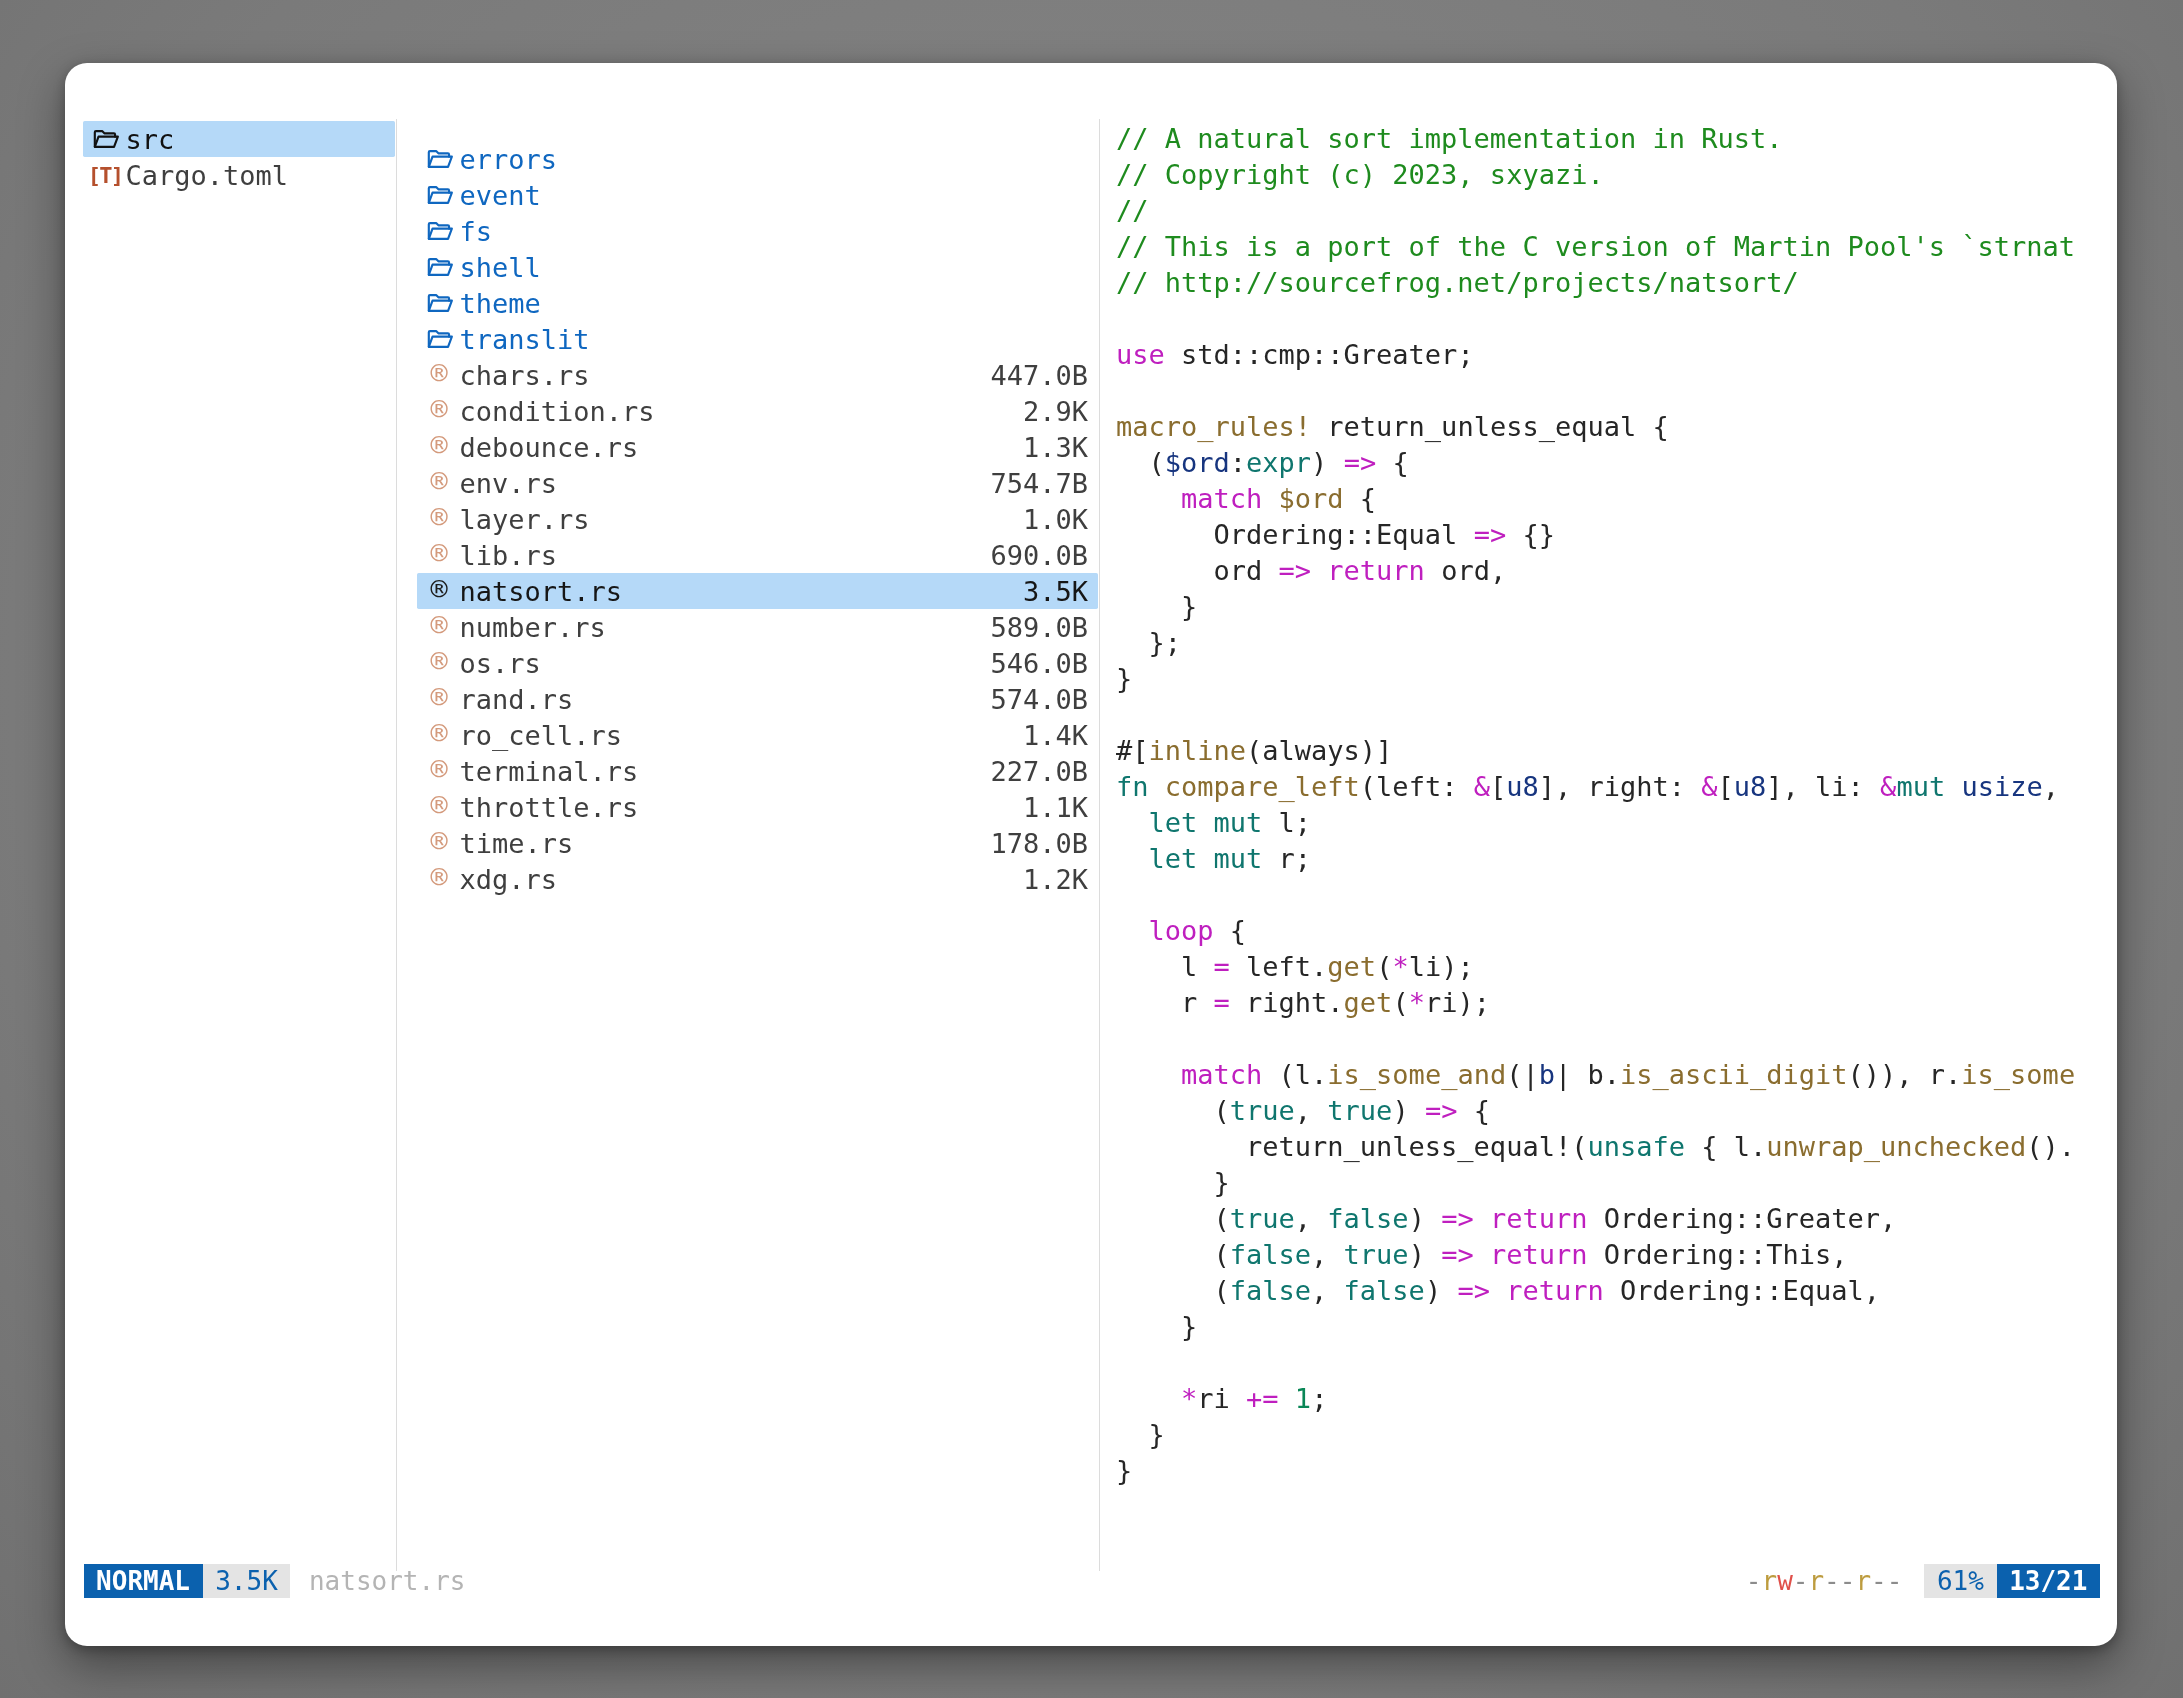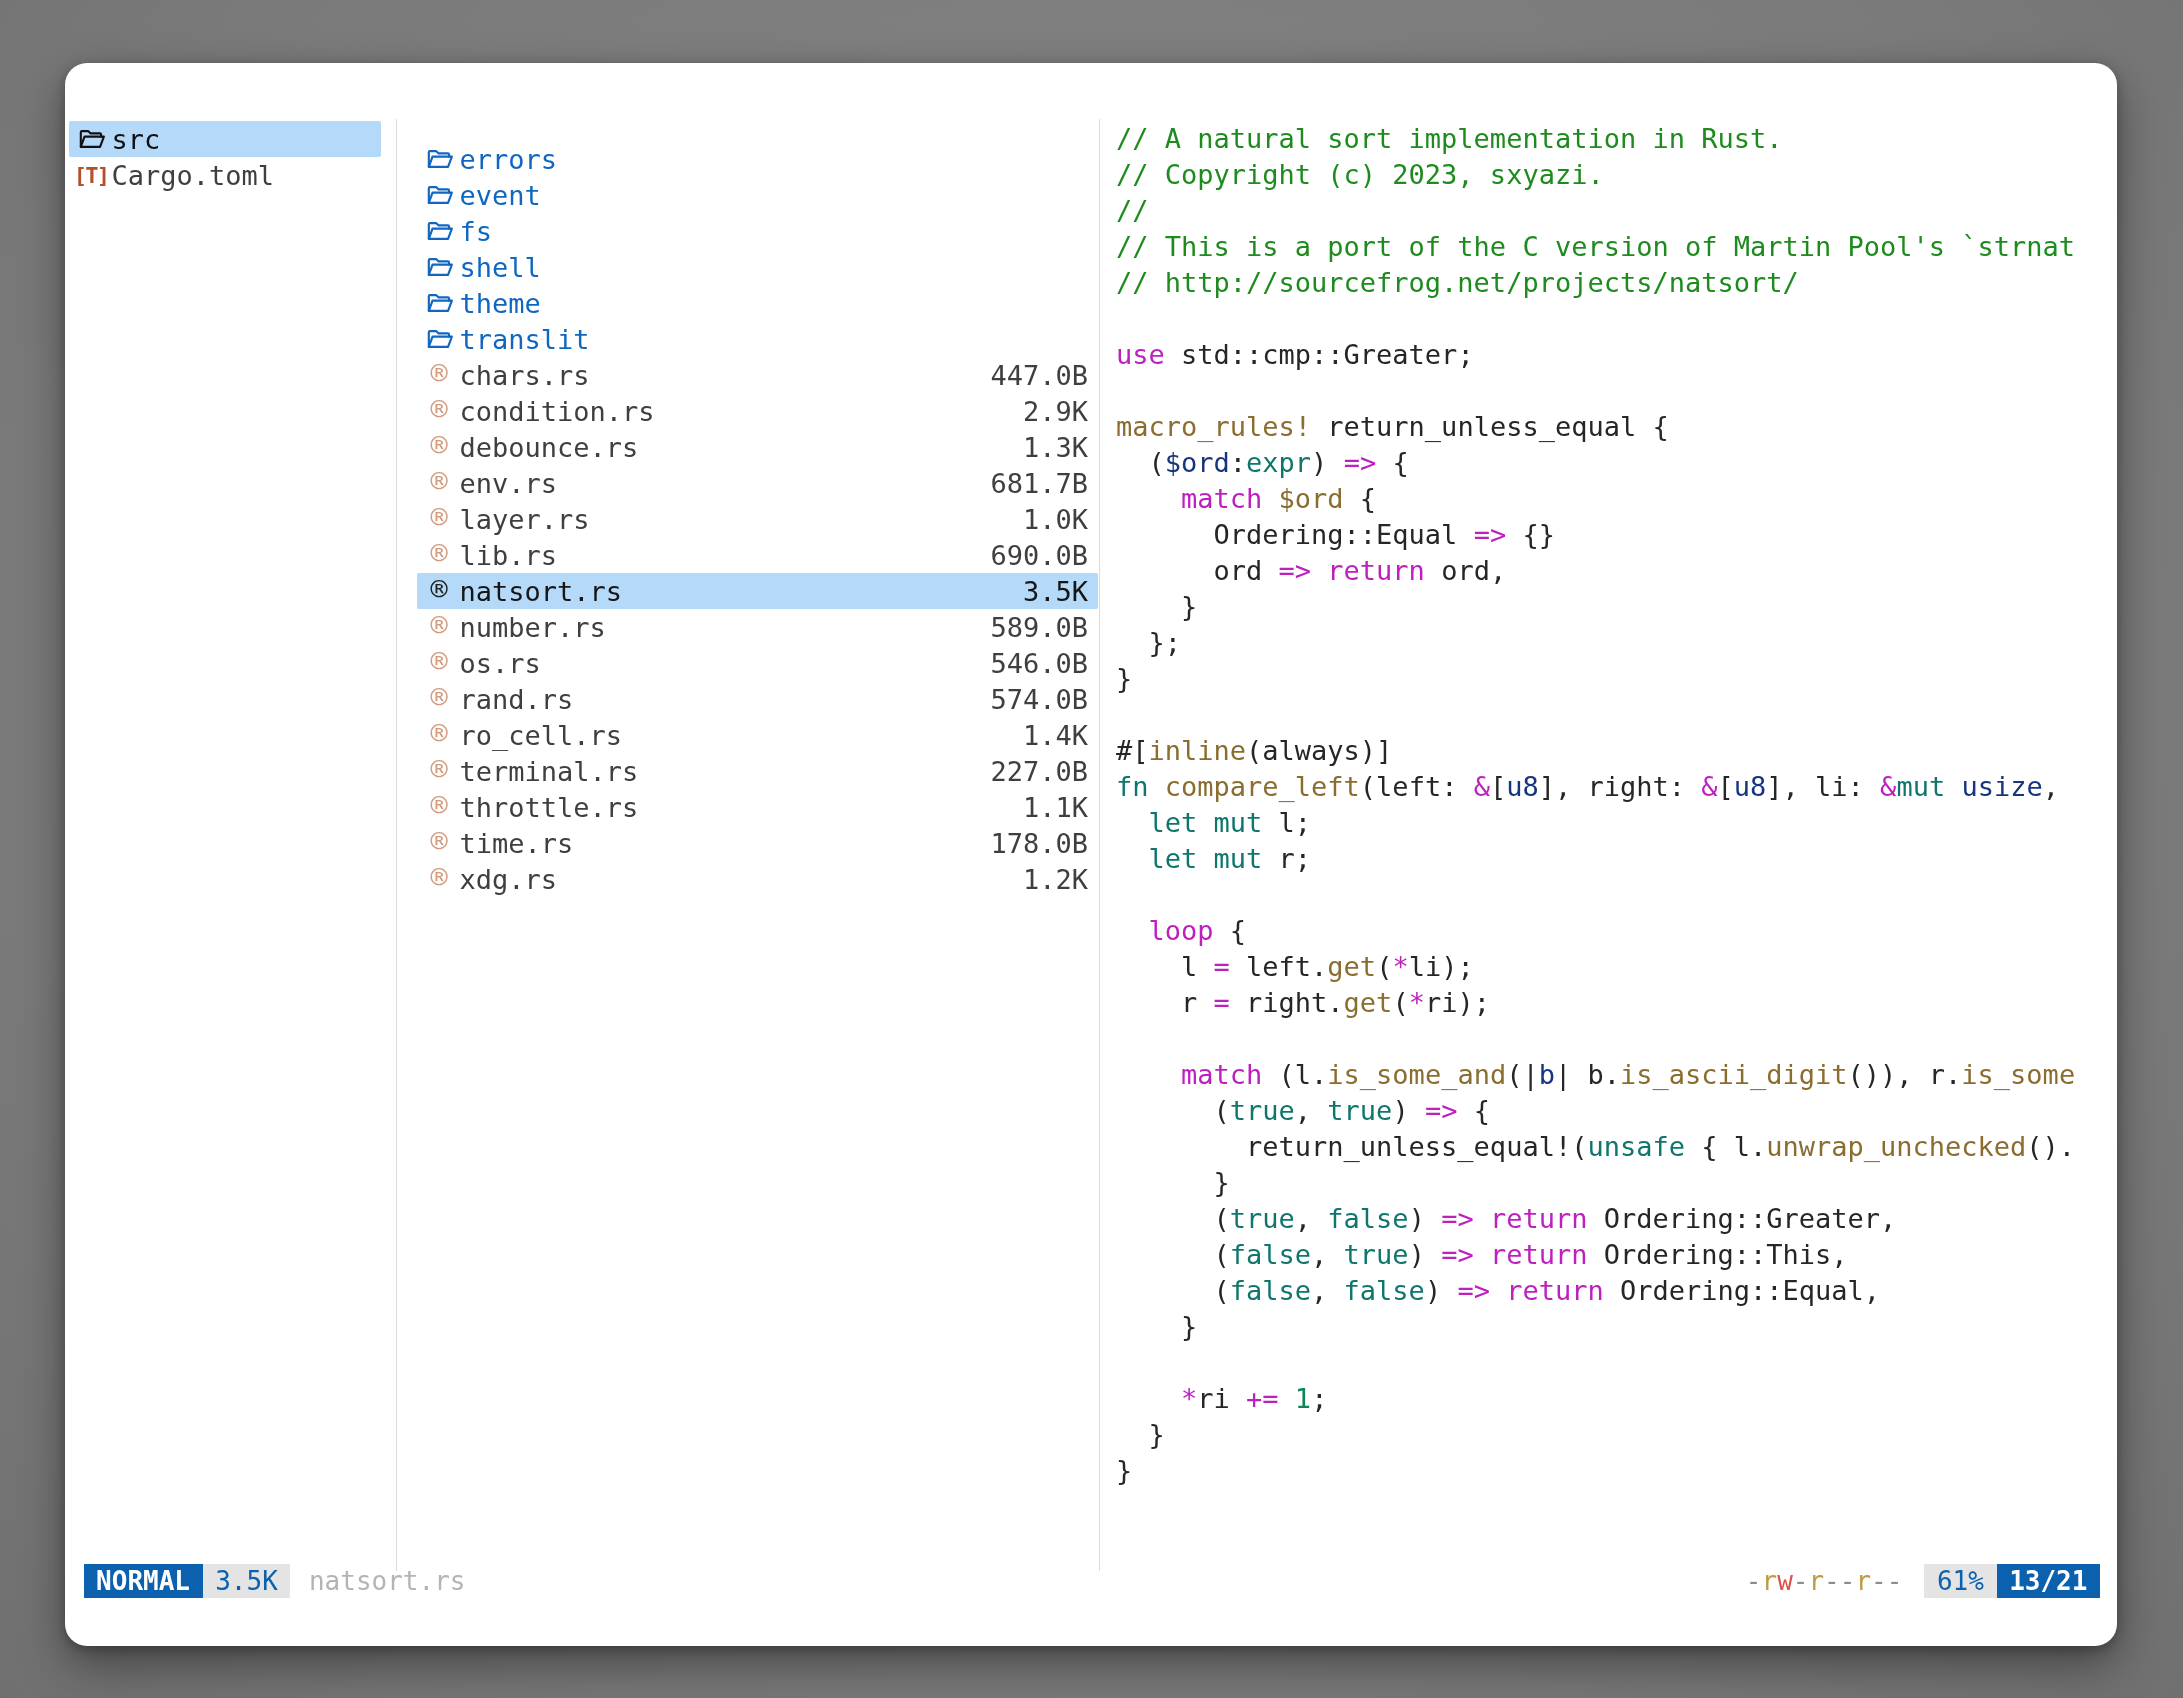--- a/index.html
+++ b/index.html
@@ -7,21 +7,21 @@
     width:2183px;height:1698px;position:relative;overflow:hidden;
     background:radial-gradient(ellipse at 50% 40%, #878787 0%, #7a7a7a 70%, #707070 100%);
     font-family:"DejaVu Sans Mono","Liberation Mono",monospace;
   }
   .card{
     position:absolute;left:65px;top:63px;width:2052px;height:1583px;
     background:#ffffff;border-radius:22px;
     box-shadow:0 18.5px 46px rgba(0,0,0,.40),0 3.4px 11.7px rgba(0,0,0,.25);
   }
   .pane{position:absolute;top:58px;font-size:27px;color:#3f3f3f;}
-  .pane-parent{left:4px;width:312px;}
+  .pane-parent{left:18px;width:312px;}
   .pane-current{left:352px;width:681px;margin-top:20px;}
   .pane-preview{left:1051px;right:15px;bottom:84px;overflow:hidden;}
   .vsep{position:absolute;top:56px;bottom:75px;width:0.8px;background:#dcdcdc;}
   .vsep1{left:331px;}
   .vsep2{left:1034px;}
   .row{
     display:flex;align-items:center;height:36px;padding:0 10px 0 5px;
     white-space:pre;cursor:default;border-radius:1.7px;
   }
   .row .name{flex:1 1 auto;overflow:hidden;}
@@ -91,21 +91,21 @@
             <path d="M2.5 18.5 V5.5 a1 1 0 0 1 1-1 H9 l2 2 h8.5 a1 1 0 0 1 1 1 V9.5"></path>
             <path d="M2.5 18.5 L5.8 9.5 H23 L19.6 18.5 Z"></path>
           </svg></span><span class="name">theme</span><span class="size"></span></div>
       <div class="row dir"><span class="icon"><svg viewBox="0 0 24 24" fill="none" stroke="currentColor" stroke-width="1.9" stroke-linejoin="round" stroke-linecap="round">
             <path d="M2.5 18.5 V5.5 a1 1 0 0 1 1-1 H9 l2 2 h8.5 a1 1 0 0 1 1 1 V9.5"></path>
             <path d="M2.5 18.5 L5.8 9.5 H23 L19.6 18.5 Z"></path>
           </svg></span><span class="name">translit</span><span class="size"></span></div>
       <div class="row"><span class="icon"><span class="ricon">®</span></span><span class="name">chars.rs</span><span class="size">447.0B</span></div>
       <div class="row"><span class="icon"><span class="ricon">®</span></span><span class="name">condition.rs</span><span class="size">2.9K</span></div>
       <div class="row"><span class="icon"><span class="ricon">®</span></span><span class="name">debounce.rs</span><span class="size">1.3K</span></div>
-      <div class="row"><span class="icon"><span class="ricon">®</span></span><span class="name">env.rs</span><span class="size">681.7B</span></div>
+      <div class="row"><span class="icon"><span class="ricon">®</span></span><span class="name">env.rs</span><span class="size">754.7B</span></div>
       <div class="row"><span class="icon"><span class="ricon">®</span></span><span class="name">layer.rs</span><span class="size">1.0K</span></div>
       <div class="row"><span class="icon"><span class="ricon">®</span></span><span class="name">lib.rs</span><span class="size">690.0B</span></div>
       <div class="row selected"><span class="icon"><span class="ricon">®</span></span><span class="name">natsort.rs</span><span class="size">3.5K</span></div>
       <div class="row"><span class="icon"><span class="ricon">®</span></span><span class="name">number.rs</span><span class="size">589.0B</span></div>
       <div class="row"><span class="icon"><span class="ricon">®</span></span><span class="name">os.rs</span><span class="size">546.0B</span></div>
       <div class="row"><span class="icon"><span class="ricon">®</span></span><span class="name">rand.rs</span><span class="size">574.0B</span></div>
       <div class="row"><span class="icon"><span class="ricon">®</span></span><span class="name">ro_cell.rs</span><span class="size">1.4K</span></div>
       <div class="row"><span class="icon"><span class="ricon">®</span></span><span class="name">terminal.rs</span><span class="size">227.0B</span></div>
       <div class="row"><span class="icon"><span class="ricon">®</span></span><span class="name">throttle.rs</span><span class="size">1.1K</span></div>
       <div class="row"><span class="icon"><span class="ricon">®</span></span><span class="name">time.rs</span><span class="size">178.0B</span></div>

